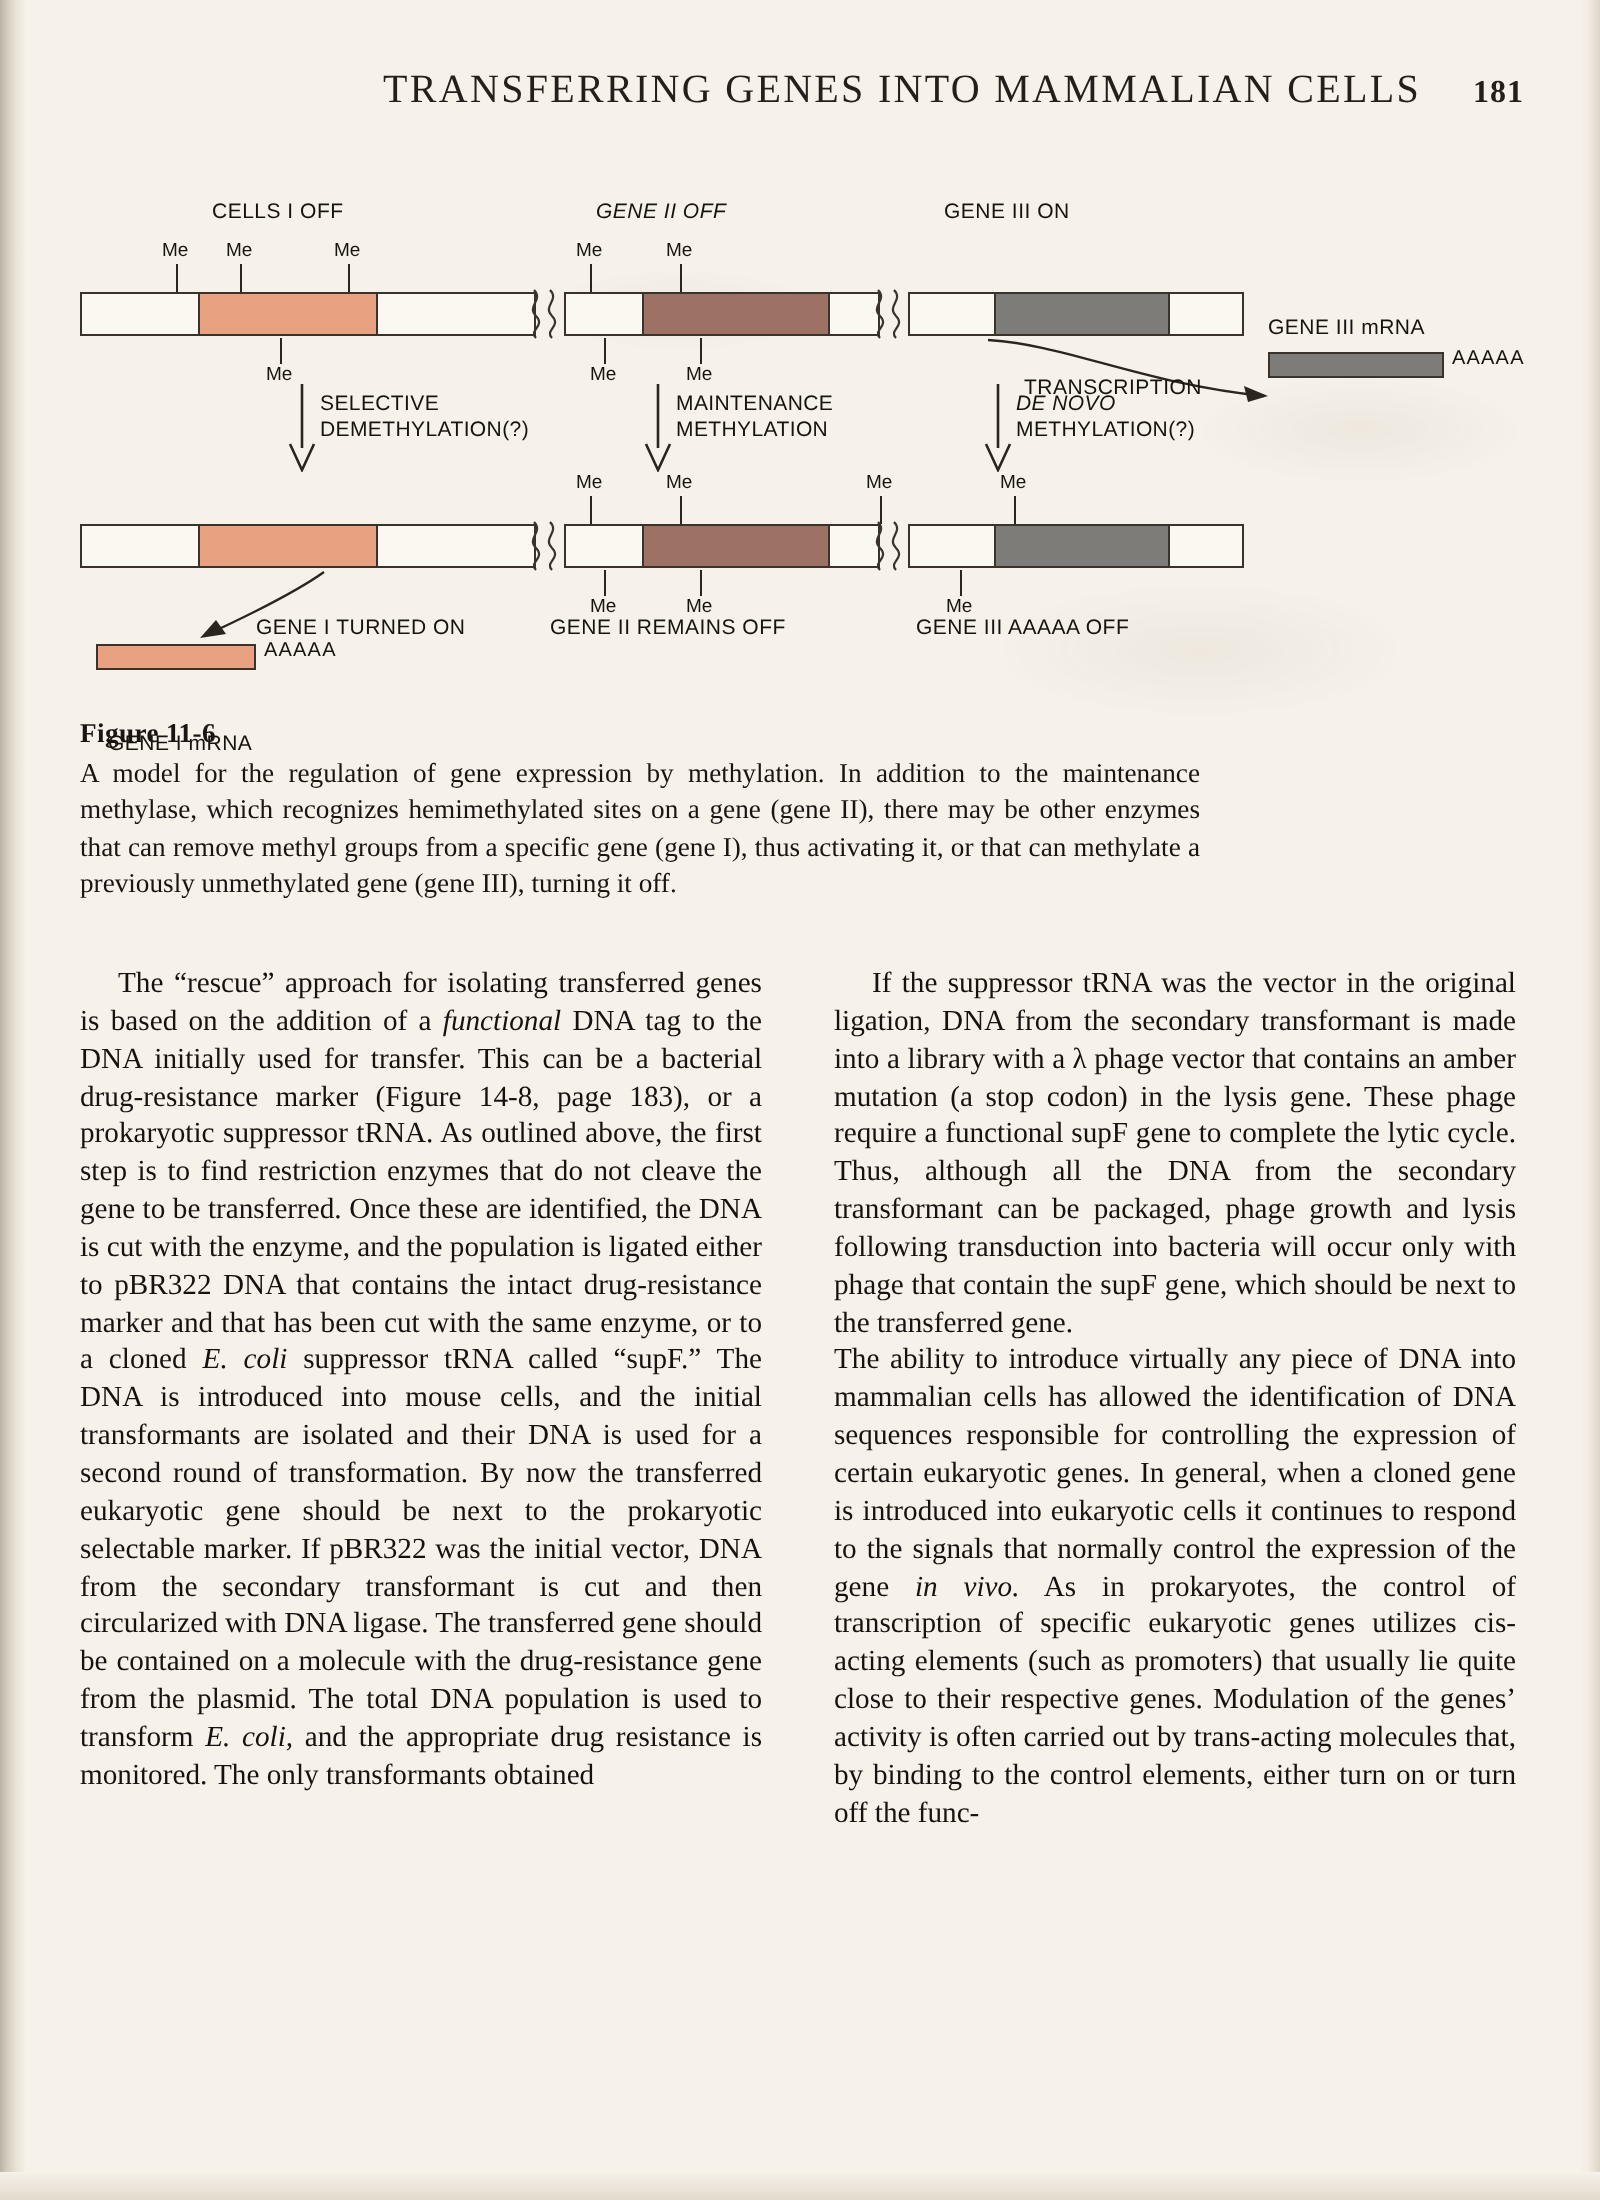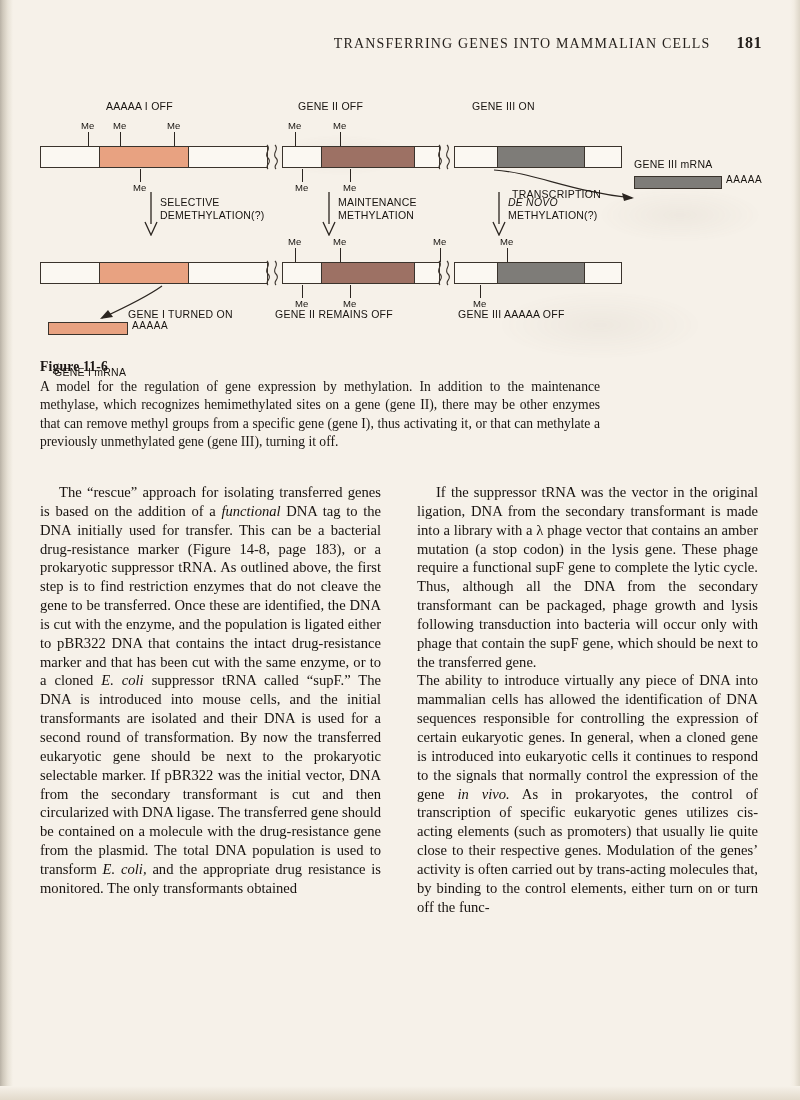--- a/index.html
+++ b/index.html
@@ -54,21 +54,21 @@
   
   #runhead {
     position: absolute;
     left: 40px; right: 38px; top: 34px;
     display: flex;
     justify-content: flex-end;
     align-items: baseline;
     gap: 26px;
   }
   #runhead .title {
-    font-size: 14px;
+    font-size: 20px;
     letter-spacing: 1.15px;
     font-variant: small-caps;
     text-transform: uppercase;
     color: #241f1b;
   }
   #runhead .folio {
     font-size: 16px;
     font-weight: bold;
     letter-spacing: 0.5px;
     color: #241f1b;
@@ -198,22 +198,22 @@
   <div id="gutter-right"></div>
   <div id="scan-bottom"></div>
 
   <div id="runhead">
     <span class="title">TRANSFERRING GENES INTO MAMMALIAN CELLS</span>
     <span class="folio">181</span>
   </div>
 
   <div id="figure">
 
-    <div class="fig-label" style="left:66px; top:0px;">AAAAA I OFF</div>
-    <div class="fig-label" style="left:258px; top:0px;">GENE II OFF</div>
+    <div class="fig-label" style="left:66px; top:0px;">CELLS I OFF</div>
+    <div class="fig-label" style="left:258px; top:0px;font-style:italic;">GENE II OFF</div>
     <div class="fig-label" style="left:432px; top:0px;">GENE III ON</div>
 
     <div class="me-label" style="left:41px; top:20px;">Me</div>
     <div class="me-label" style="left:73px; top:20px;">Me</div>
     <div class="me-label" style="left:127px; top:20px;">Me</div>
     <div class="me-label" style="left:248px; top:20px;">Me</div>
     <div class="me-label" style="left:293px; top:20px;">Me</div>
     <div class="tick" style="left:48px; top:32px; height:14px;"></div>
     <div class="tick" style="left:80px; top:32px; height:14px;"></div>
     <div class="tick" style="left:134px; top:32px; height:14px;"></div>

